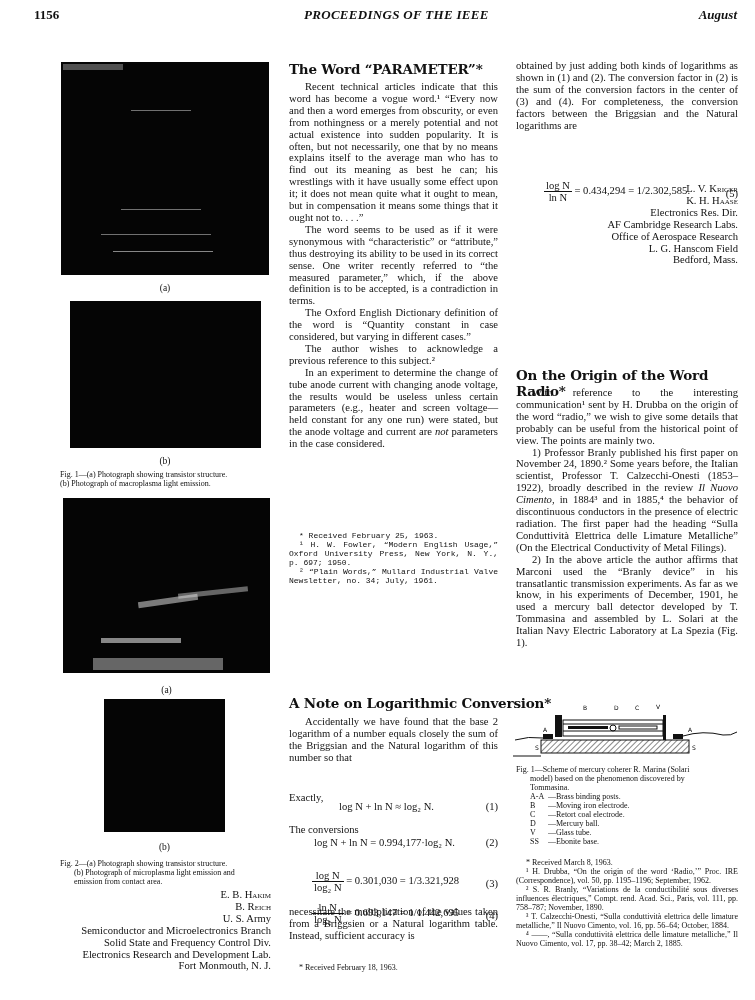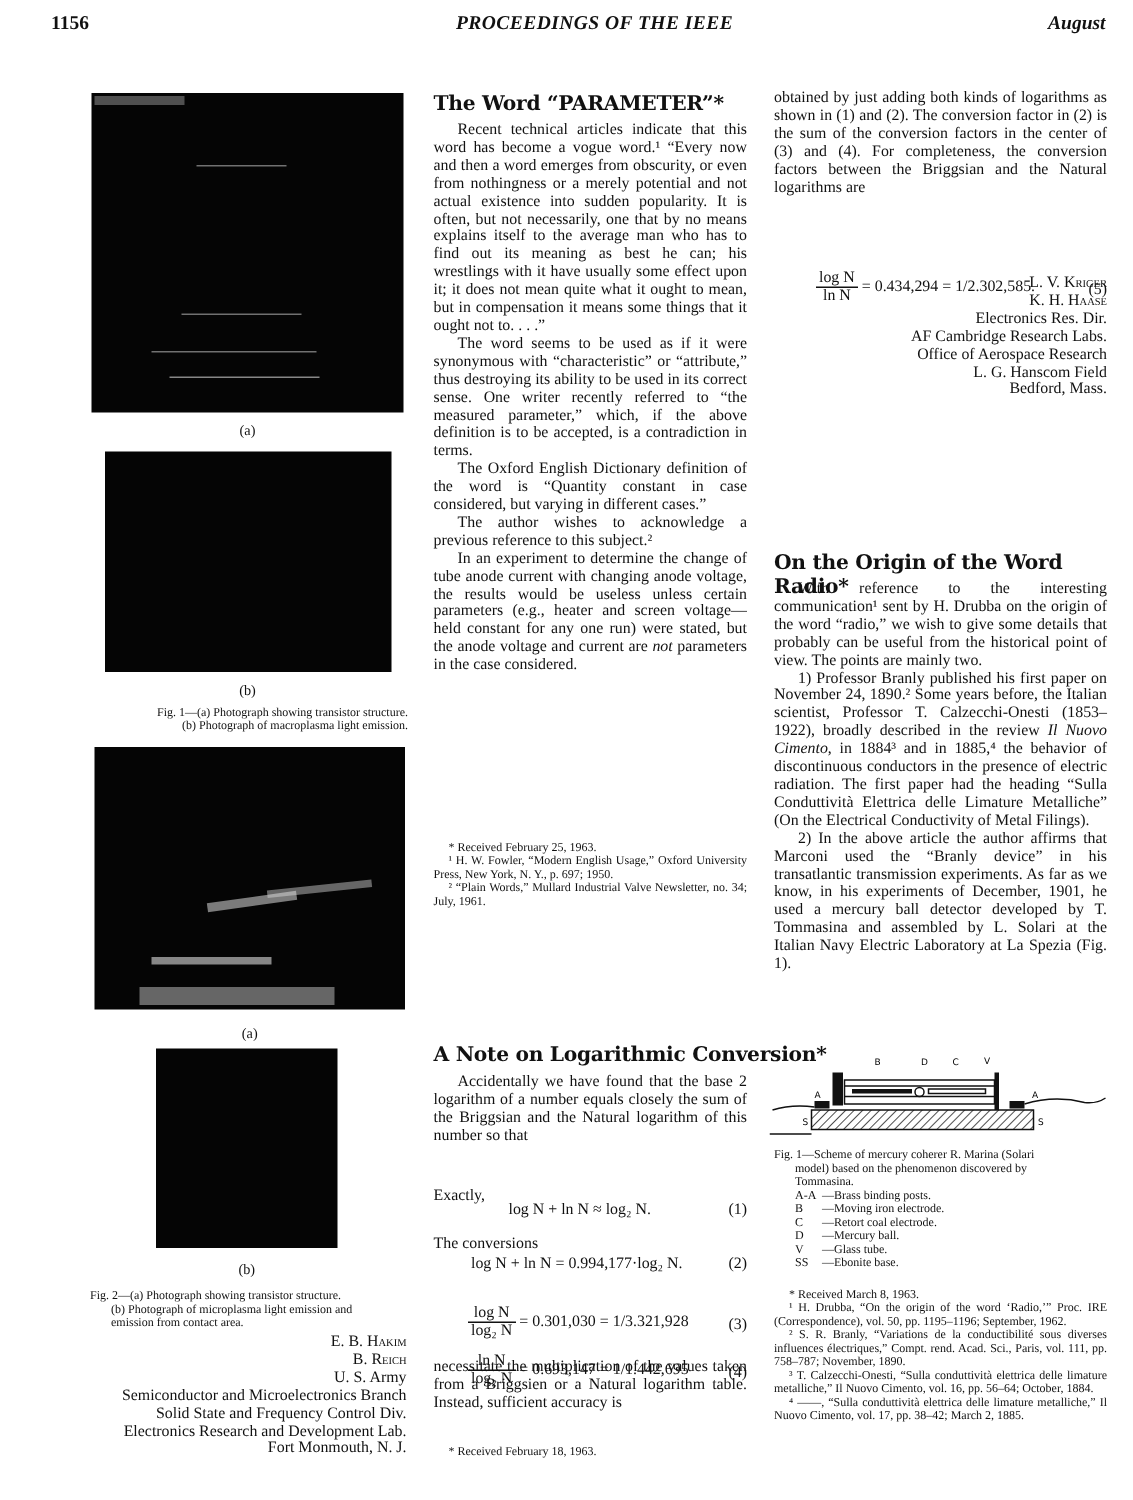--- a/index.html
+++ b/index.html
@@ -44,21 +44,21 @@
   <div class="speck" style="left:70px;top:48px;width:60px;height:1px;opacity:.5"></div>
   <div class="speck" style="left:60px;top:147px;width:80px;height:1px;opacity:.5"></div>
   <div class="speck" style="left:40px;top:172px;width:110px;height:1px;opacity:.5"></div>
   <div class="speck" style="left:52px;top:189px;width:100px;height:1px;opacity:.6"></div>
 </div>
 <div class="cap" style="left:61px; top:283px; width:208px;">(a)</div>
 
 <div class="photo" style="left:70px; top:301px; width:191px; height:147px;"></div>
 <div class="cap" style="left:61px; top:456px; width:208px;">(b)</div>
 
-<div class="figcap" style="left:60px; top:470px; width:212px; text-align:right;">
+<div class="figcap" style="left:60px; top:470px; width:212px; text-align:left;">
   <div>Fig. 1—(a) Photograph showing transistor structure.</div>
   <div>(b) Photograph of macroplasma light emission.</div>
 </div>
 
 <div class="photo" style="left:63px; top:498px; width:207px; height:175px;">
   <div class="speck" style="left:75px;top:100px;width:60px;height:6px;opacity:.55;transform:rotate(-8deg)"></div>
   <div class="speck" style="left:115px;top:92px;width:70px;height:5px;opacity:.45;transform:rotate(-6deg)"></div>
   <div class="speck" style="left:38px;top:140px;width:80px;height:5px;opacity:.6"></div>
   <div class="speck" style="left:30px;top:160px;width:130px;height:12px;opacity:.45"></div>
 </div>
@@ -84,21 +84,21 @@
 </div>
 
 <div class="title" style="left:289px; top:61px;">The Word “PARAMETER”*</div>
 <div class="body" style="left:289px; top:81px; width:209px;">
   <p>Recent technical articles indicate that this word has become a vogue word.¹ “Every now and then a word emerges from obscurity, or even from nothingness or a merely potential and not actual existence into sudden popularity. It is often, but not necessarily, one that by no means explains itself to the average man who has to find out its meaning as best he can; his wrestlings with it have usually some effect upon it; it does not mean quite what it ought to mean, but in compensation it means some things that it ought not to. . . .”</p>
   <p>The word seems to be used as if it were synonymous with “characteristic” or “attribute,” thus destroying its ability to be used in its correct sense. One writer recently referred to “the measured parameter,” which, if the above definition is to be accepted, is a contradiction in terms.</p>
   <p>The Oxford English Dictionary definition of the word is “Quantity constant in case considered, but varying in different cases.”</p>
   <p>The author wishes to acknowledge a previous reference to this subject.²</p>
   <p><span>In an experiment to determine the change of tube anode current with changing anode voltage, the results would be useless unless certain parameters (e.g., heater and screen voltage—held constant for any one run) were stated, but the anode voltage and current are </span><i>not</i><span> parameters in the case considered.</span></p>
 </div>
-<div class="foot" style="left:289px; top:560px; width:209px;">
+<div class="foot" style="left:289px; top:531px; width:209px;font-family:Liberation Mono, monospace;">
   <p>* Received February 25, 1963.</p>
   <p>¹ H. W. Fowler, “Modern English Usage,” Oxford University Press, New York, N. Y., p. 697; 1950.</p>
   <p>² “Plain Words,” Mullard Industrial Valve Newsletter, no. 34; July, 1961.</p>
 </div>
 
 <div class="title" style="left:289px; top:695px;">A Note on Logarithmic Conversion*</div>
 <div class="body" style="left:289px; top:716px; width:209px;">
   <p>Accidentally we have found that the base 2 logarithm of a number equals closely the sum of the Briggsian and the Natural logarithm of this number so that</p>
 </div>
 <div class="eq" style="left:339px; top:769px; width:159px;">

